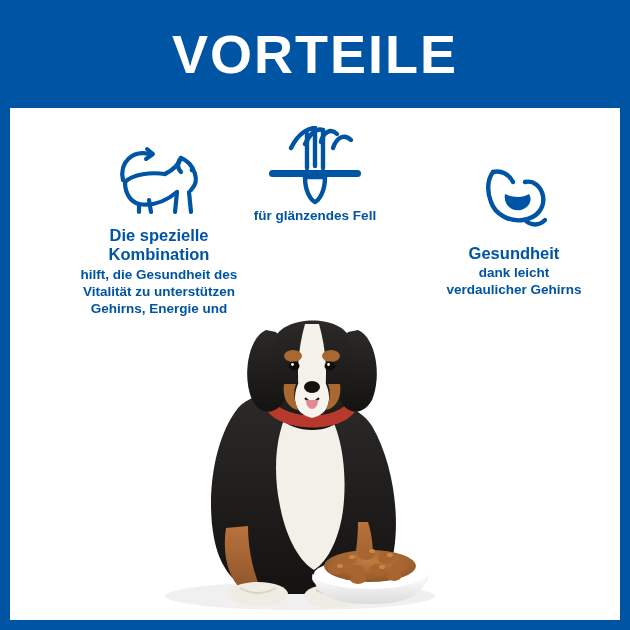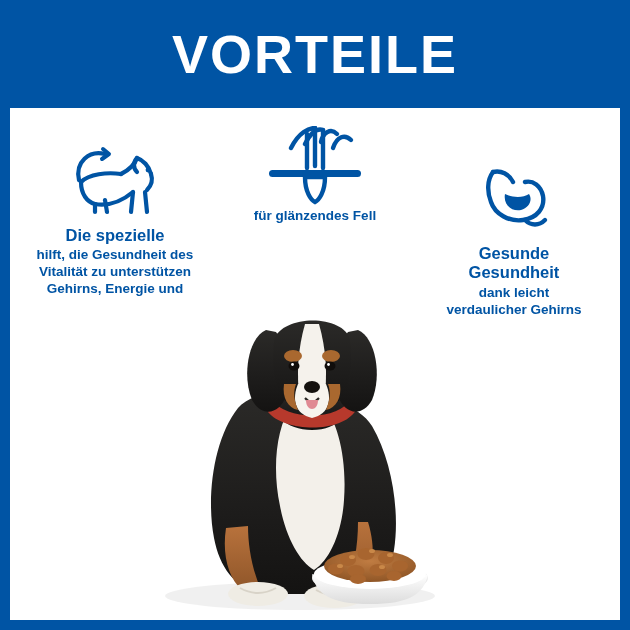--- a/index.html
+++ b/index.html
@@ -76,20 +76,21 @@
     margin-top: 2px;
     color: #0054a4;
     font-weight: bold;
   }
 
   
   #benefit-brain {
     left: 10px;
     top: 30px;
     width: 210px;
+    padding-left: 44px;
   }
   
   #benefit-omega {
     left: 205px;
     top: 18px;
     width: 220px;
   }
   
   #benefit-digestion {
     left: 408px;
@@ -238,20 +239,21 @@
             <path d="M70 52 l-2 20"></path>
             <path d="M82 52 l2 20"></path>
 
             <path d="M32 64 C44 66 58 62 70 52"></path>
           </g>
           <circle cx="85" cy="30" r="2.4" fill="#0054a4"></circle>
         </svg>
       </div>
       <div class="title">
         <div>Die spezielle</div>
+        <div>Kombination</div>
       </div>
       <div class="desc">
         <div>hilft, die Gesundheit des</div>
         <div>Vitalität zu unterstützen</div>
         <div>Gehirns, Energie und</div>
       </div>
     </div>
 
     <div class="benefit" id="benefit-omega">
       <div class="icon-wrap">
@@ -284,21 +286,20 @@
             <path d="M22 8 C16 16 16 28 20 38 C24 50 38 58 52 56
                      C66 54 74 44 72 32 C70 22 62 16 54 18"></path>
             <path d="M22 8 C30 6 38 10 42 18"></path>
 
             <path d="M54 56 C60 62 68 62 74 56"></path>
           </g>
           <path d="M34 30 C32 40 40 48 50 46 C58 44 62 36 58 30 C52 34 42 34 34 30 Z" fill="#0054a4"></path>
         </svg>
       </div>
       <div class="title">
-        <div>Gesunde</div>
         <div>Gesundheit</div>
       </div>
       <div class="desc">
         <div>dank leicht</div>
         <div>verdaulicher Gehirns</div>
       </div>
     </div>
 
   </div>
 </div>

